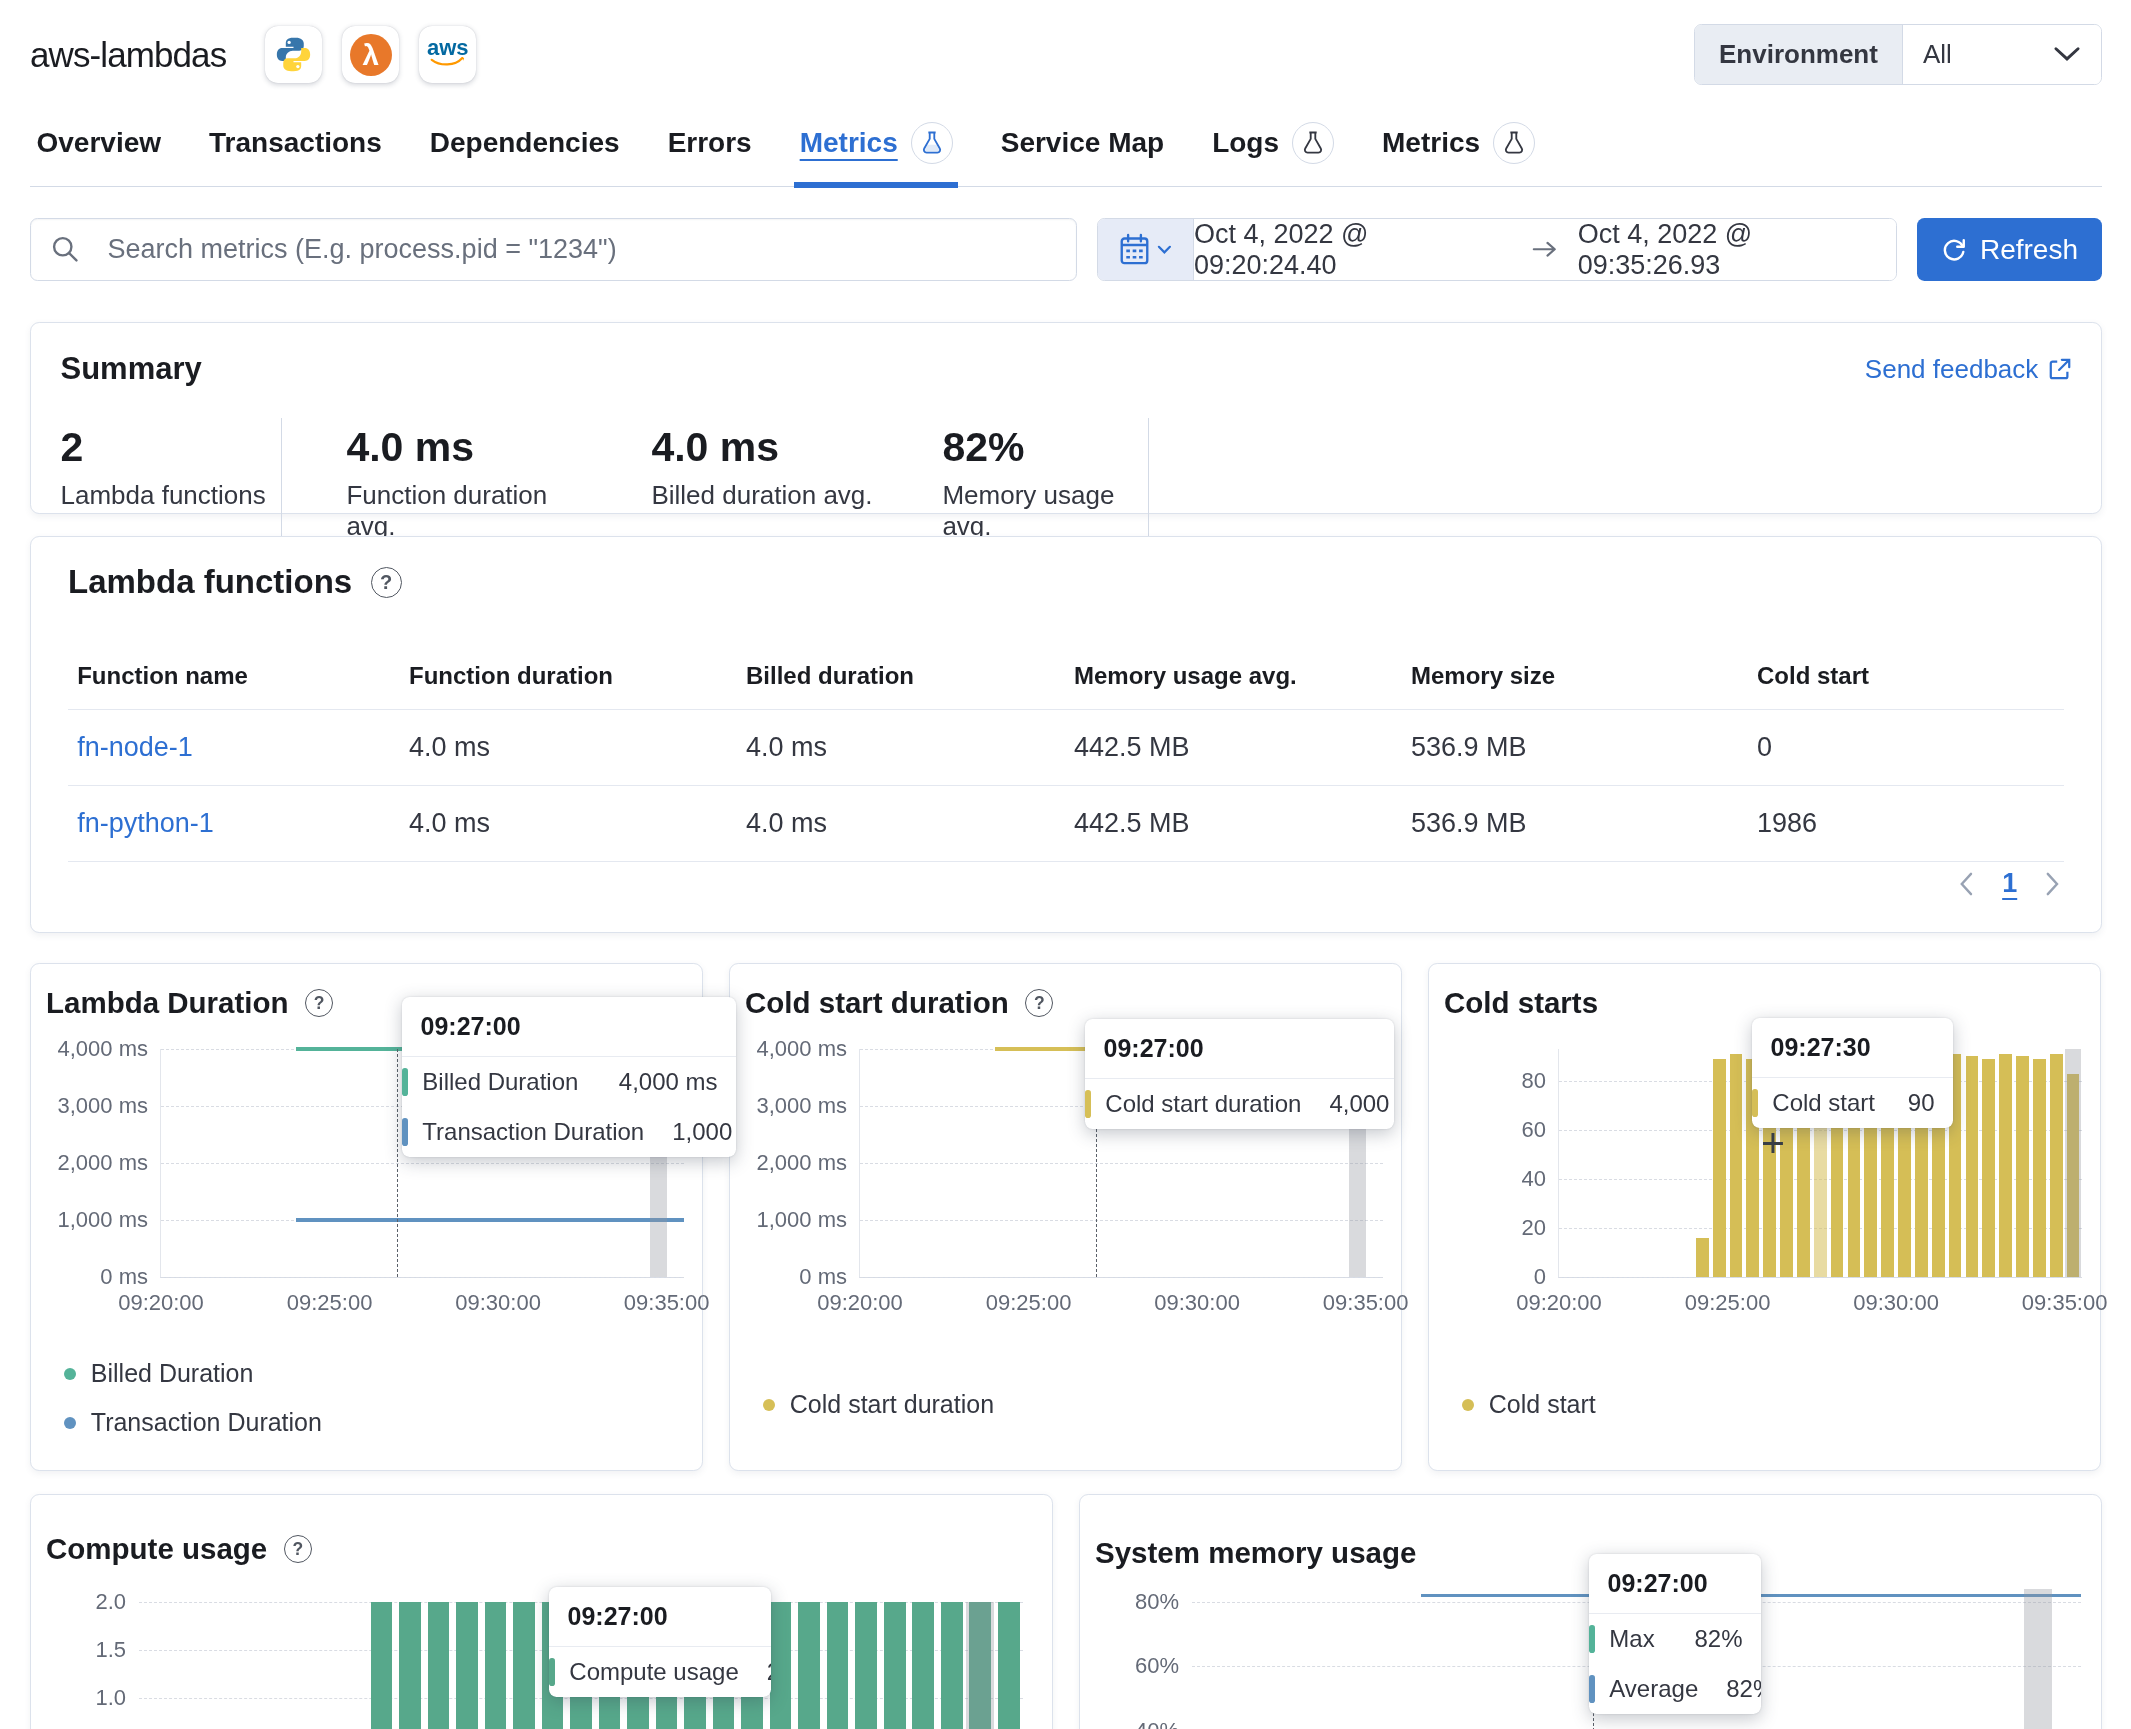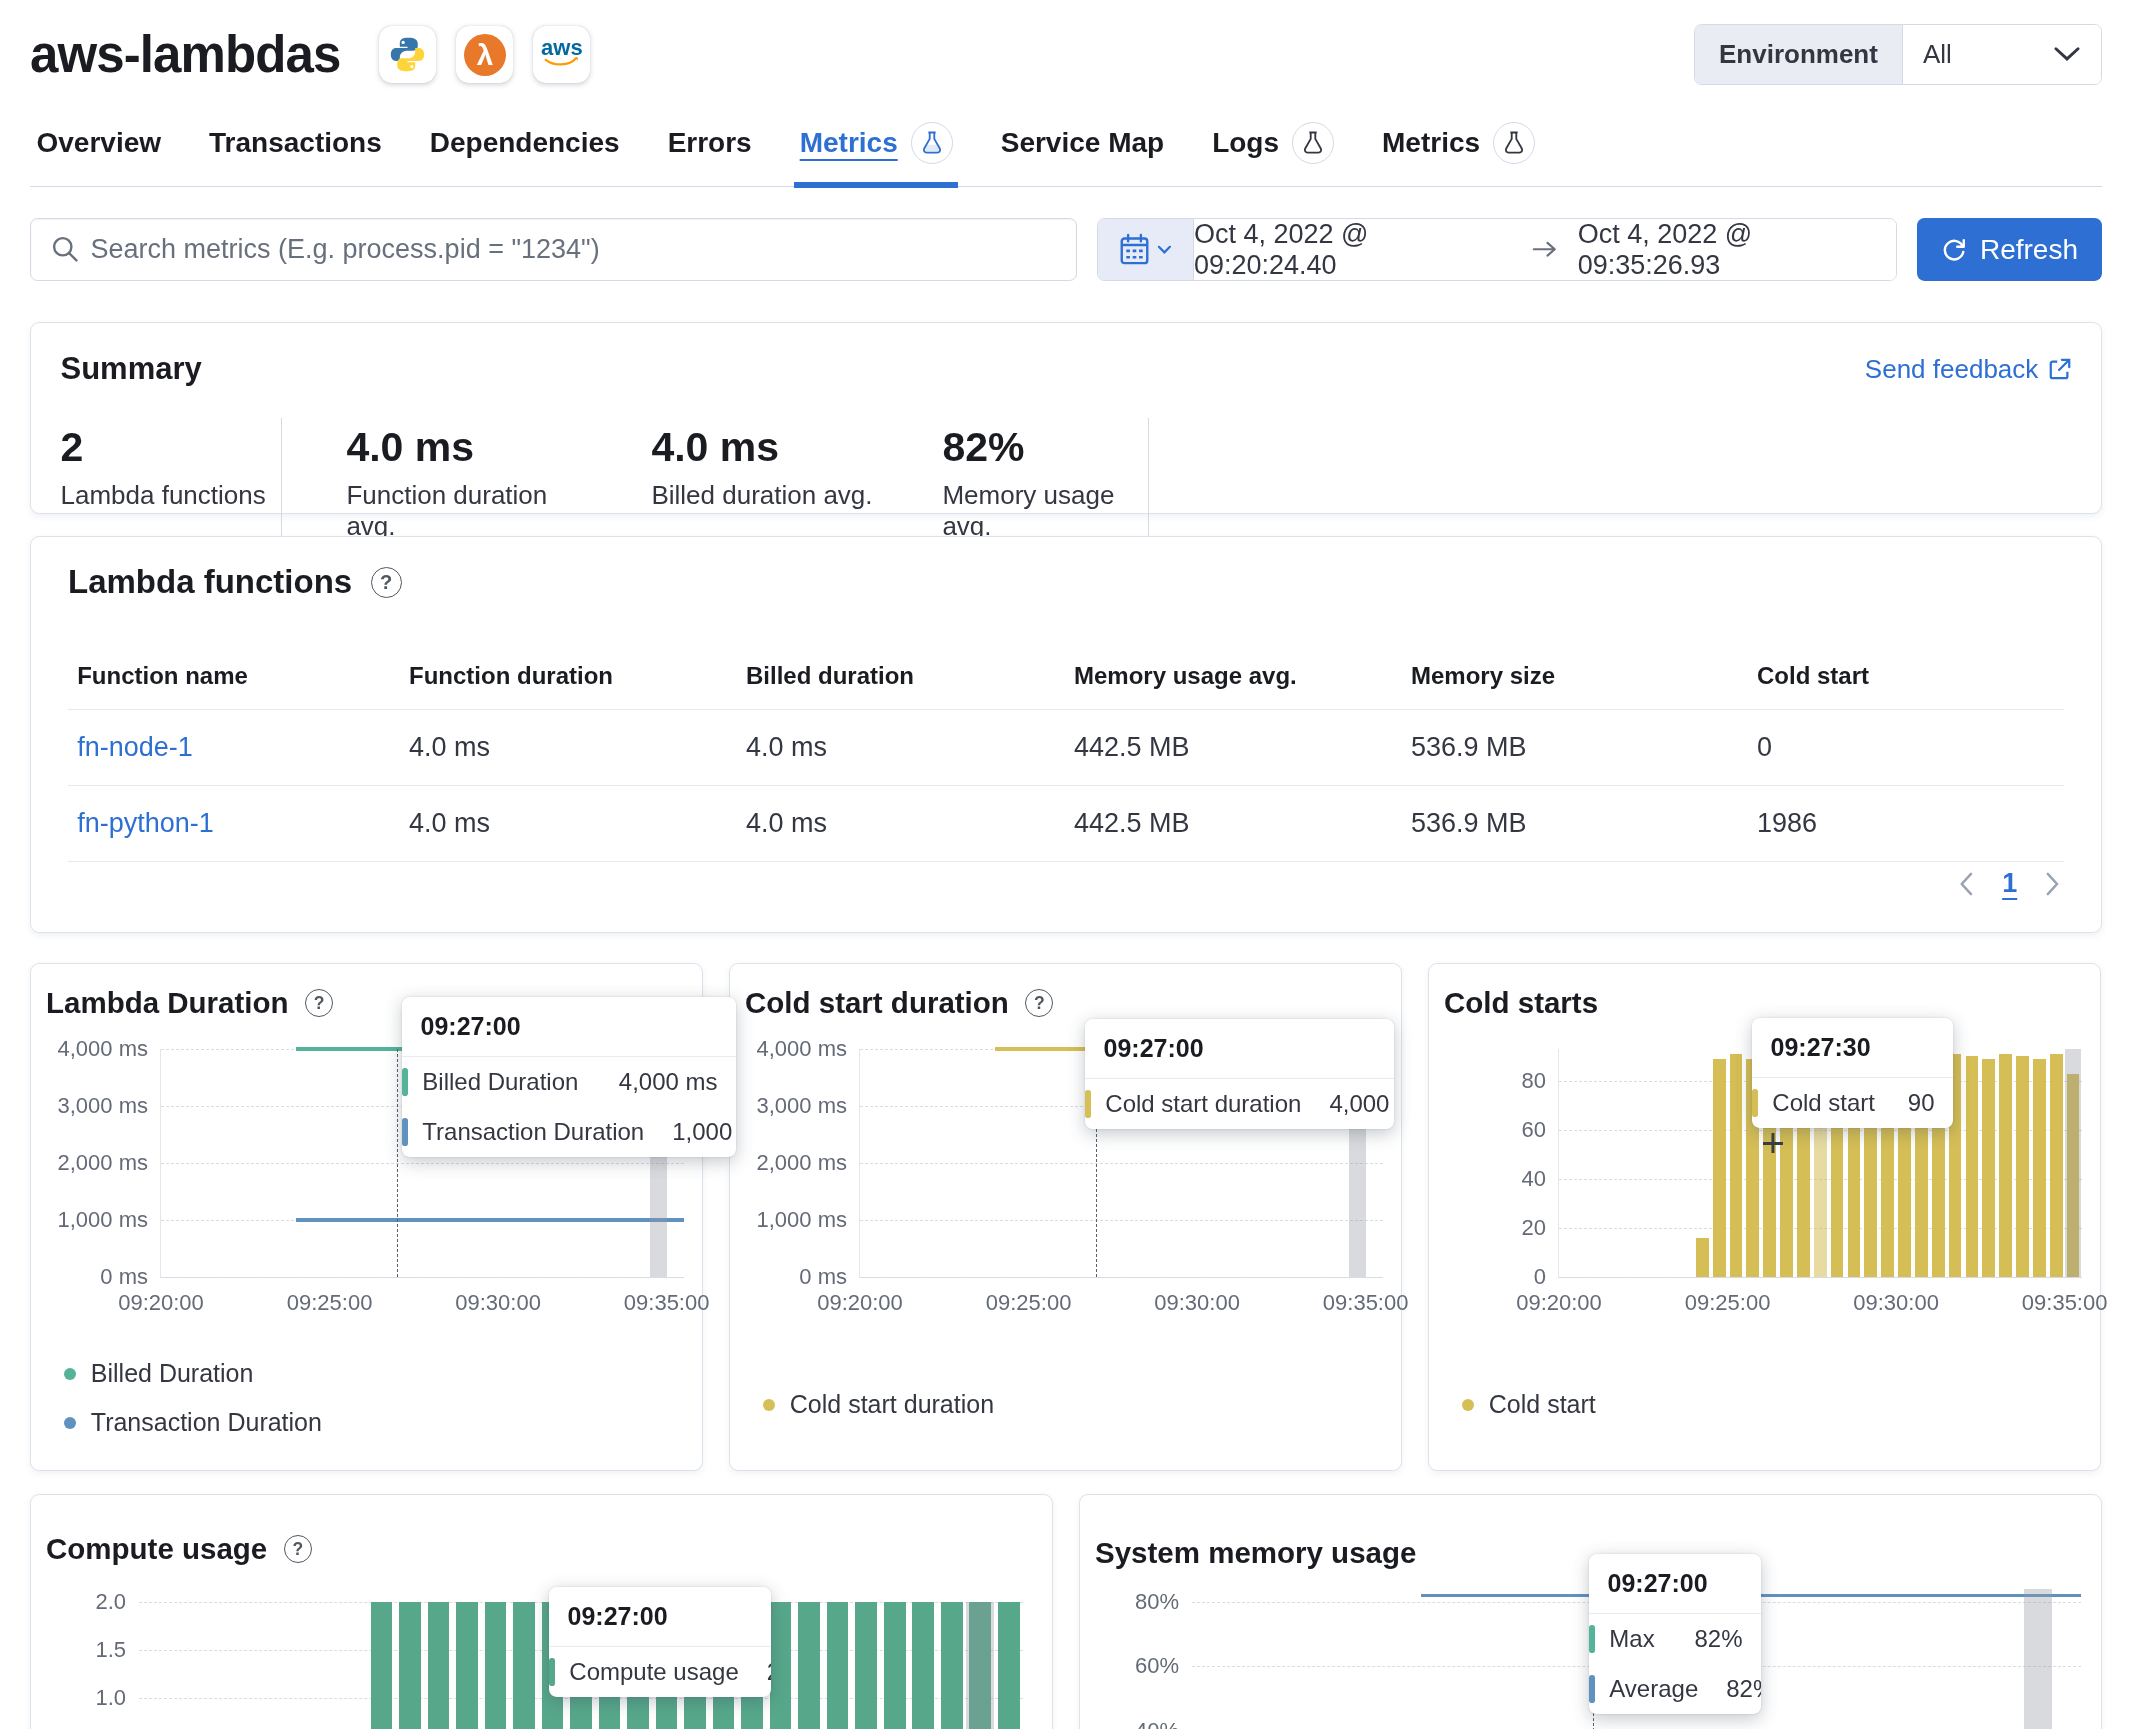--- a/index.html
+++ b/index.html
@@ -2,21 +2,21 @@
 <html style="font-size:14.8px"><head>
 <meta charset="utf-8">
 <style>
   * { margin:0; padding:0; box-sizing:border-box; }
   html,body { width:2132px; height:1730px; overflow:hidden; background:#fff;
     font-family:"Liberation Sans", sans-serif; color:#1a1c21; }
   .page { position:relative; width:2132px; height:1730px; padding:0 30px; }
 
   
   .hdr { display:flex; align-items:center; padding-top:24px; }
-  .hdr h1 { font-size:51px; font-weight:700; letter-spacing:-0.9px; }
+  .hdr h1 { font-size:35px; font-weight:400; letter-spacing:-0.9px; }
   .badges { display:flex; gap:20px; margin-left:39px; }
   .badge { width:57px; height:57px; border-radius:13px; background:#fff;
     box-shadow:0 1.8px 5.5px rgba(60,70,90,.22), 0 0 0.9px rgba(60,70,90,.3);
     display:flex; align-items:center; justify-content:center; }
   .lambda-circle { width:42px; height:42px; border-radius:50%; background:#e8782a;
     color:#fff; font-size:29.5px; display:flex; align-items:center; justify-content:center; font-weight:600;}
   .aws-badge { display:flex; flex-direction:column; align-items:center; }
   .aws-badge .aws-word { font-size:22px; font-weight:800; color:#0369a1; line-height:18.5px;}
   .env { margin-left:auto; display:flex; height:61px; border:0.9px solid #d3dae6; border-radius:7.4px;
     overflow:hidden; width:408px; }
@@ -34,21 +34,21 @@
   .tab.active .tab-label { text-decoration:underline; text-underline-offset:6.5px; }
   .tab.active::after { content:""; position:absolute; left:-5.5px; right:-5.5px; bottom:-1.8px;
     height:5.5px; background:#2d6fd2; }
   .beaker-circle { width:42px; height:42px; border-radius:50%; border:1.8px solid #d3dae6;
     display:flex; align-items:center; justify-content:center; background:#fff; }
 
   
   .controls { display:flex; align-items:center; gap:20px; margin-top:31px; }
   .search { flex:1; height:63px; border:0.9px solid #d3dae6; border-radius:7.4px; display:flex;
     align-items:center; padding:0 18.5px; background:#fff; box-shadow:inset 0 0.9px 1.8px rgba(100,110,130,.08);}
-  .search input { border:none; outline:none; font-size:27px; flex:1; margin-left:10px;
+  .search input { border:none; outline:none; font-size:27px; flex:1; margin-left:27px;
     color:#737373; font-family:"Liberation Sans",sans-serif; }
   .search input::placeholder { color:#69707d; }
   .dategroup { display:flex; height:63px; border:0.9px solid #d3dae6; border-radius:7.4px;
     overflow:hidden; width:800px; }
   .cal-btn { background:#e6ebf7; width:96px; display:flex; align-items:center;
     justify-content:center; gap:7.4px; border-right:0.9px solid #d3dae6; cursor:pointer;}
   .dates { flex:1; display:flex; align-items:center; justify-content:center; gap:20px;
     font-size:27px; color:#343741; background:#fff; }
   .refresh { width:185px; height:63px; background:#2d6fd2; color:#fff; border:none;
     border-radius:7.4px; font-size:28px; font-weight:500; display:flex; align-items:center;

